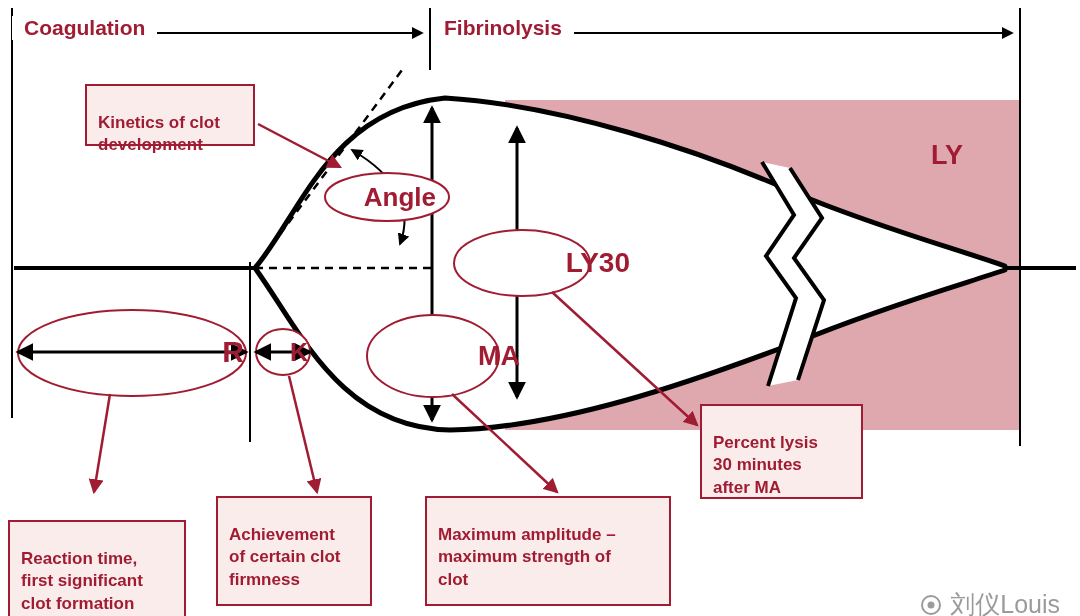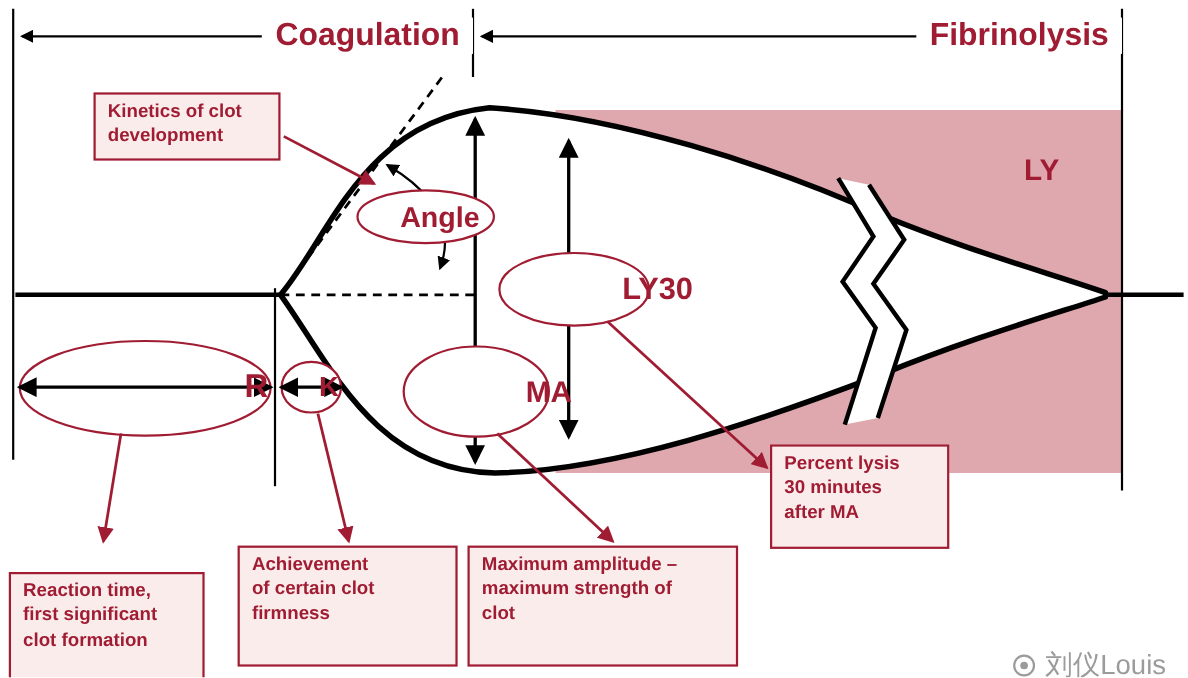--- a/index.html
+++ b/index.html
@@ -2,28 +2,28 @@
 <html><head>
 <meta charset="utf-8">
 <style>
   html,body{margin:0;padding:0;background:#fff;}
   #stage{
     position:relative;width:1080px;height:616px;background:#ffffff;overflow:hidden;
     font-family:"Liberation Sans", sans-serif;
   }
   #diagram-svg{position:absolute;left:0;top:0;}
   .txt{position:absolute;color:#A01C32;}
-  .hdr{font-size:29px;font-weight:700;text-align:right;}
+  .hdr{font-size:21px;font-weight:700;text-align:left;}
   .hdr span{background:#ffffff;padding:0 12px;display:inline-block;}
   .oval-label{font-weight:700;text-align:right;line-height:1;}
   .anno{
     position:absolute;box-sizing:border-box;
     background:#FBECEC;border:2px solid #A01C32;color:#A01C32;
     font-size:17px;font-weight:700;line-height:1.32;
-    padding:4px 11px;white-space:pre-line;
+    padding:26px 11px;white-space:pre-line;
   }
   .watermark{
     position:absolute;display:flex;align-items:center;gap:7px;
     color:#9B9B9B;font-size:25px;font-weight:400;margin-top:36px;
   }
 </style>
 </head>
 <body>
 
 <div id="stage">
@@ -99,21 +99,21 @@
   <div class="txt oval-label" style="left:326px;top:184px;width:110px;font-size:26px;">Angle</div>
   <div class="txt oval-label" style="left:454px;top:249px;width:136px;font-size:28px;padding-left:40px;">LY30</div>
   <div class="txt oval-label" style="left:388px;top:343px;width:132px;font-size:27px;">MA</div>
   <div class="txt oval-label" style="left:903px;top:142px;width:60px;font-size:27px;">LY</div>
 
   <div class="anno" style="left:85px;top:84px;width:170px;height:62px;">Kinetics of clot
 development</div>
   <div class="anno" style="left:8px;top:520px;width:178px;height:110px;">Reaction time,
 first significant
 clot formation</div>
-  <div class="anno" style="left:216px;top:496px;width:200px;height:110px;">Achievement
+  <div class="anno" style="left:216px;top:496px;width:156px;height:110px;">Achievement
 of certain clot
 firmness</div>
   <div class="anno" style="left:425px;top:496px;width:246px;height:110px;">Maximum amplitude –
 maximum strength of
 clot</div>
   <div class="anno" style="left:700px;top:404px;width:163px;height:95px;">Percent lysis
 30 minutes
 after MA</div>
 
   <div class="watermark" style="right:20px;top:552px;">

